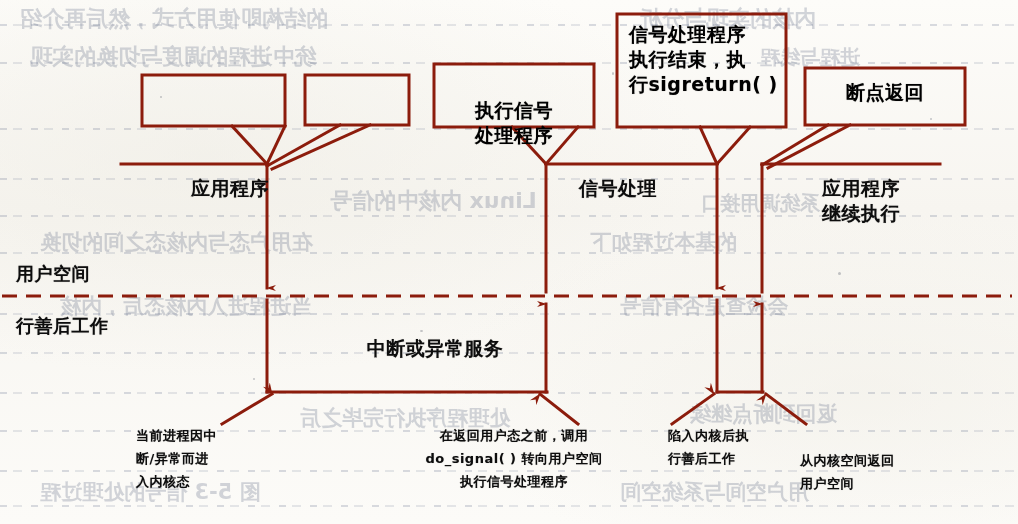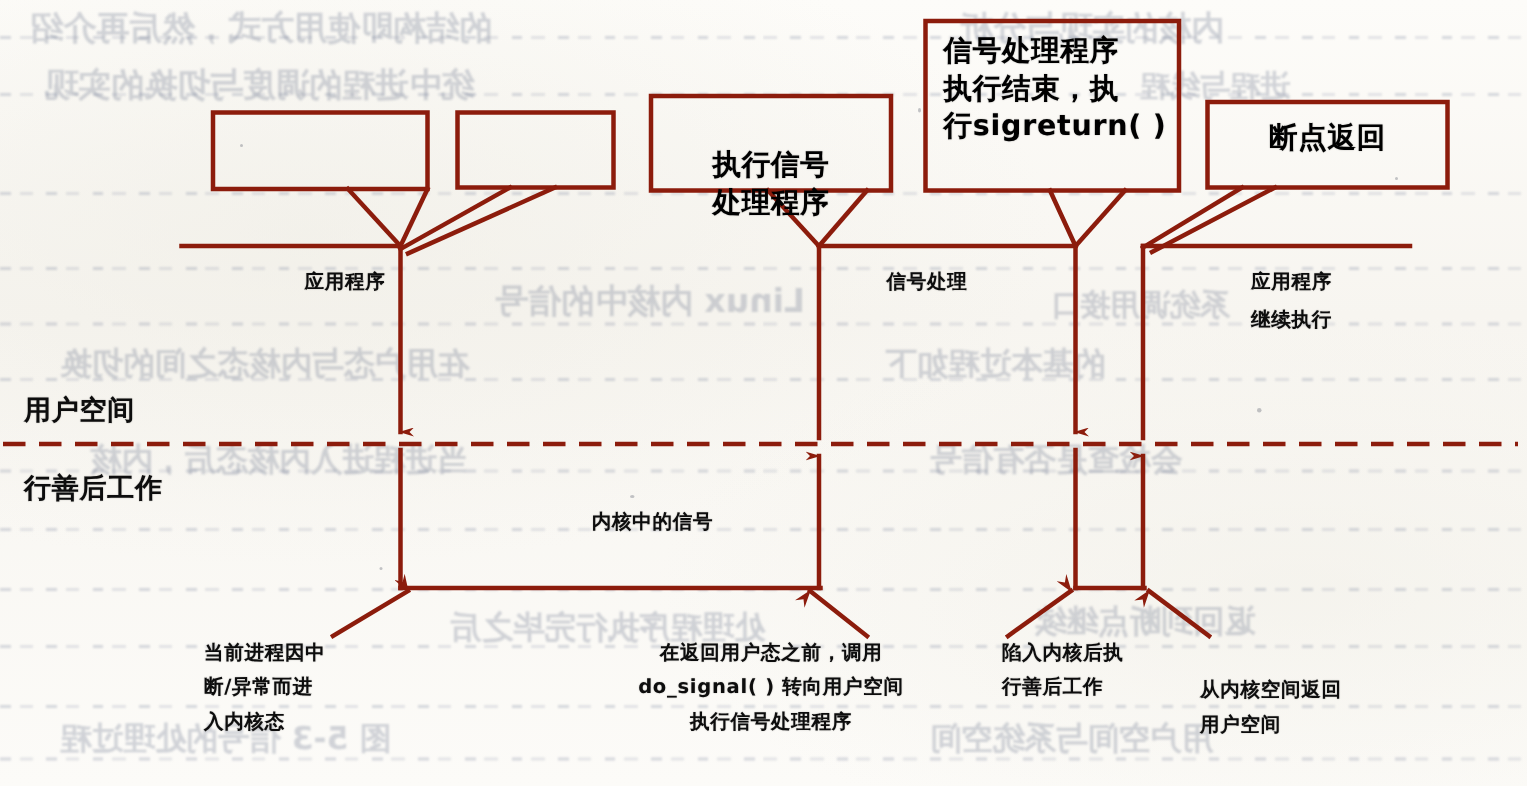--- a/index.html
+++ b/index.html
@@ -72,21 +72,21 @@
   .callout-text {
     position: absolute;
     font-size: 19px;
     line-height: 25px;
     text-align: center;
     color: #000000;
     text-shadow: 0 0 1px rgba(0,0,0,0.35);
   }
   .lane-text {
     position: absolute;
-    font-size: 13px;
+    font-size: 19px;
     line-height: 25px;
     text-align: center;
     color: #0d0d0d;
     text-shadow: 0 0 1px rgba(0,0,0,0.3);
   }
   .axis-text {
     position: absolute;
     font-size: 18px;
     line-height: 23px;
     color: #0d0d0d;
@@ -213,27 +213,27 @@
   <div class="cn callout-text" style="left:619px; top:22px;  width:166px; text-align:left; padding-left:10px; box-sizing:border-box;">信号处理程序<br>执行结束，执<br>行sigreturn( )</div>
 
   <div class="cn callout-text" style="left:805px; top:80px;  width:160px;">断点返回</div>
 
   <div class="cn lane-text" style="left:140px; top:176px; width:180px;">应用程序</div>
 
   <div class="cn lane-text" style="left:548px; top:176px; width:140px;">信号处理</div>
 
   <div class="cn lane-text" style="left:786px; top:176px; width:150px;">应用程序<br>继续执行</div>
 
-  <div class="cn lane-text" style="left:320px; top:336px; width:230px;">内核中的信号</div>
+  <div class="cn lane-text" style="left:320px; top:336px; width:230px;">中断或异常服务</div>
 
   <div class="cn axis-text" style="left:16px; top:262px;">用户空间</div>
 
   <div class="cn axis-text" style="left:16px; top:314px;">行善后工作</div>
 
   <div class="cn note-text" style="left:136px; top:424px; width:150px;">当前进程因中<br>断/异常而进<br>入内核态</div>
 
   <div class="cn note-text" style="left:364px; top:424px; width:300px;text-align:center;">在返回用户态之前，调用<br>do_signal( ) 转向用户空间<br>执行信号处理程序</div>
 
-  <div class="cn note-text" style="left:668px; top:424px; width:150px;">陷入内核后执<br>行善后工作</div>
+  <div class="cn note-text" style="left:668px; top:424px; width:150px;font-family:Liberation Serif, serif;">陷入内核后执<br>行善后工作</div>
 
   <div class="cn note-text" style="left:800px; top:424px; width:190px;margin-top:25px;">从内核空间返回<br>用户空间</div>
 
 </div>
 
 </body></html>

